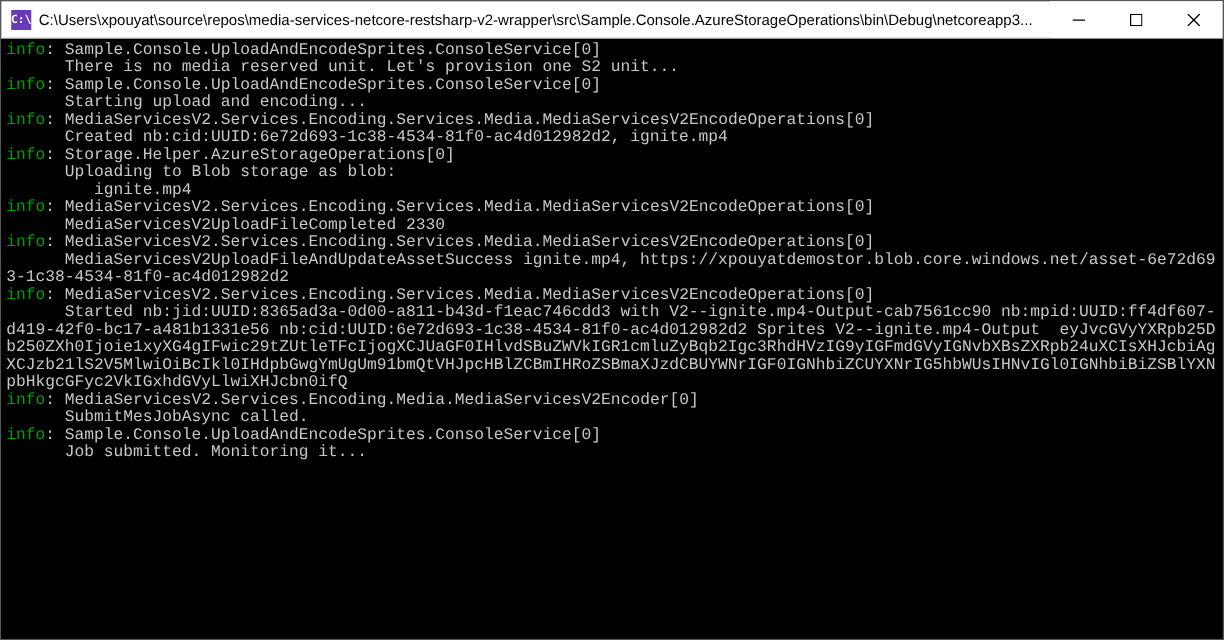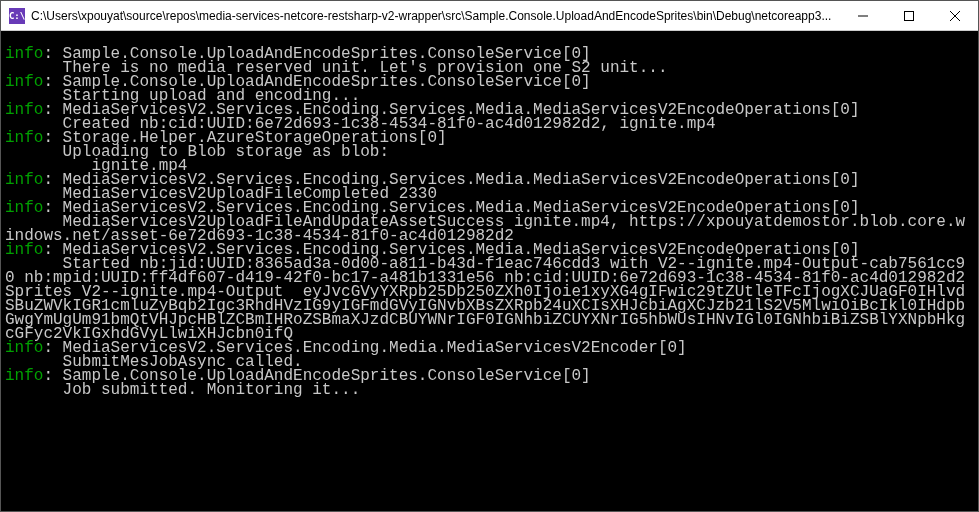--- a/index.html
+++ b/index.html
@@ -4,32 +4,32 @@
 <style>
   * { margin: 0; padding: 0; box-sizing: border-box; }
   html, body { width: 979px; height: 512px; overflow: hidden; font-family: "Segoe UI", Tahoma, sans-serif; }
   .window { width: 979px; height: 512px; background: #000; border: 1px solid #555; display: flex; flex-direction: column; }
   .titlebar { height: 30px; background: #fff; display: flex; align-items: center; border-bottom: 1px solid #ccc; }
   .app-icon { width: 16px; height: 16px; margin: 0 6px 0 8px; background: #683ab7; display: inline-flex; align-items: center; justify-content: center; font-size: 9px; color: #fff; font-weight: bold; font-family: Consolas, monospace; }
   .title-text { flex: 1; font-size: 12px; color: #000; white-space: nowrap; overflow: hidden; }
   .win-controls { display: flex; height: 100%; }
   .win-btn { width: 46px; height: 100%; display: flex; align-items: center; justify-content: center; font-size: 10px; color: #000; background: #fff; cursor: pointer; }
   .win-btn svg { width: 10px; height: 10px; }
-  .console { flex: 1; background: #000; padding: 16px 4px; font-family: Consolas, "Courier New", monospace; font-size: 16px; line-height: 14px; color: #ccc; white-space: pre-wrap; word-break: break-all; overflow: hidden; }
+  .console { flex: 1; background: #000; padding: 2px 4px; font-family: Consolas, "Courier New", monospace; font-size: 13px; line-height: 14px; color: #ccc; white-space: pre-wrap; word-break: break-all; overflow: hidden; }
   .info { color: #00a000; }
   .msg  { color: #c8c8c8; }
 </style>
 </head>
 <body>
 
 <div class="window">
 
   <div class="titlebar">
     <span class="app-icon">C:\</span>
-    <span class="title-text">C:\Users\xpouyat\source\repos\media-services-netcore-restsharp-v2-wrapper\src\Sample.Console.UploadAndEncodeSprites\bin\Debug\netcoreapp3...</span>
+    <span class="title-text">C:\Users\xpouyat\source\repos\media-services-netcore-restsharp-v2-wrapper\src\Sample.Console.AzureStorageOperations\bin\Debug\netcoreapp3...</span>
     <div class="win-controls">
       <div class="win-btn">
         <svg viewBox="0 0 10 10">
             <line x1="0" y1="5" x2="10" y2="5" stroke="#000" stroke-width="1"></line>
           </svg>
       </div>
       <div class="win-btn">
         <svg viewBox="0 0 10 10">
             <rect x="0.5" y="0.5" width="9" height="9" fill="none" stroke="#000" stroke-width="1"></rect>
           </svg>

